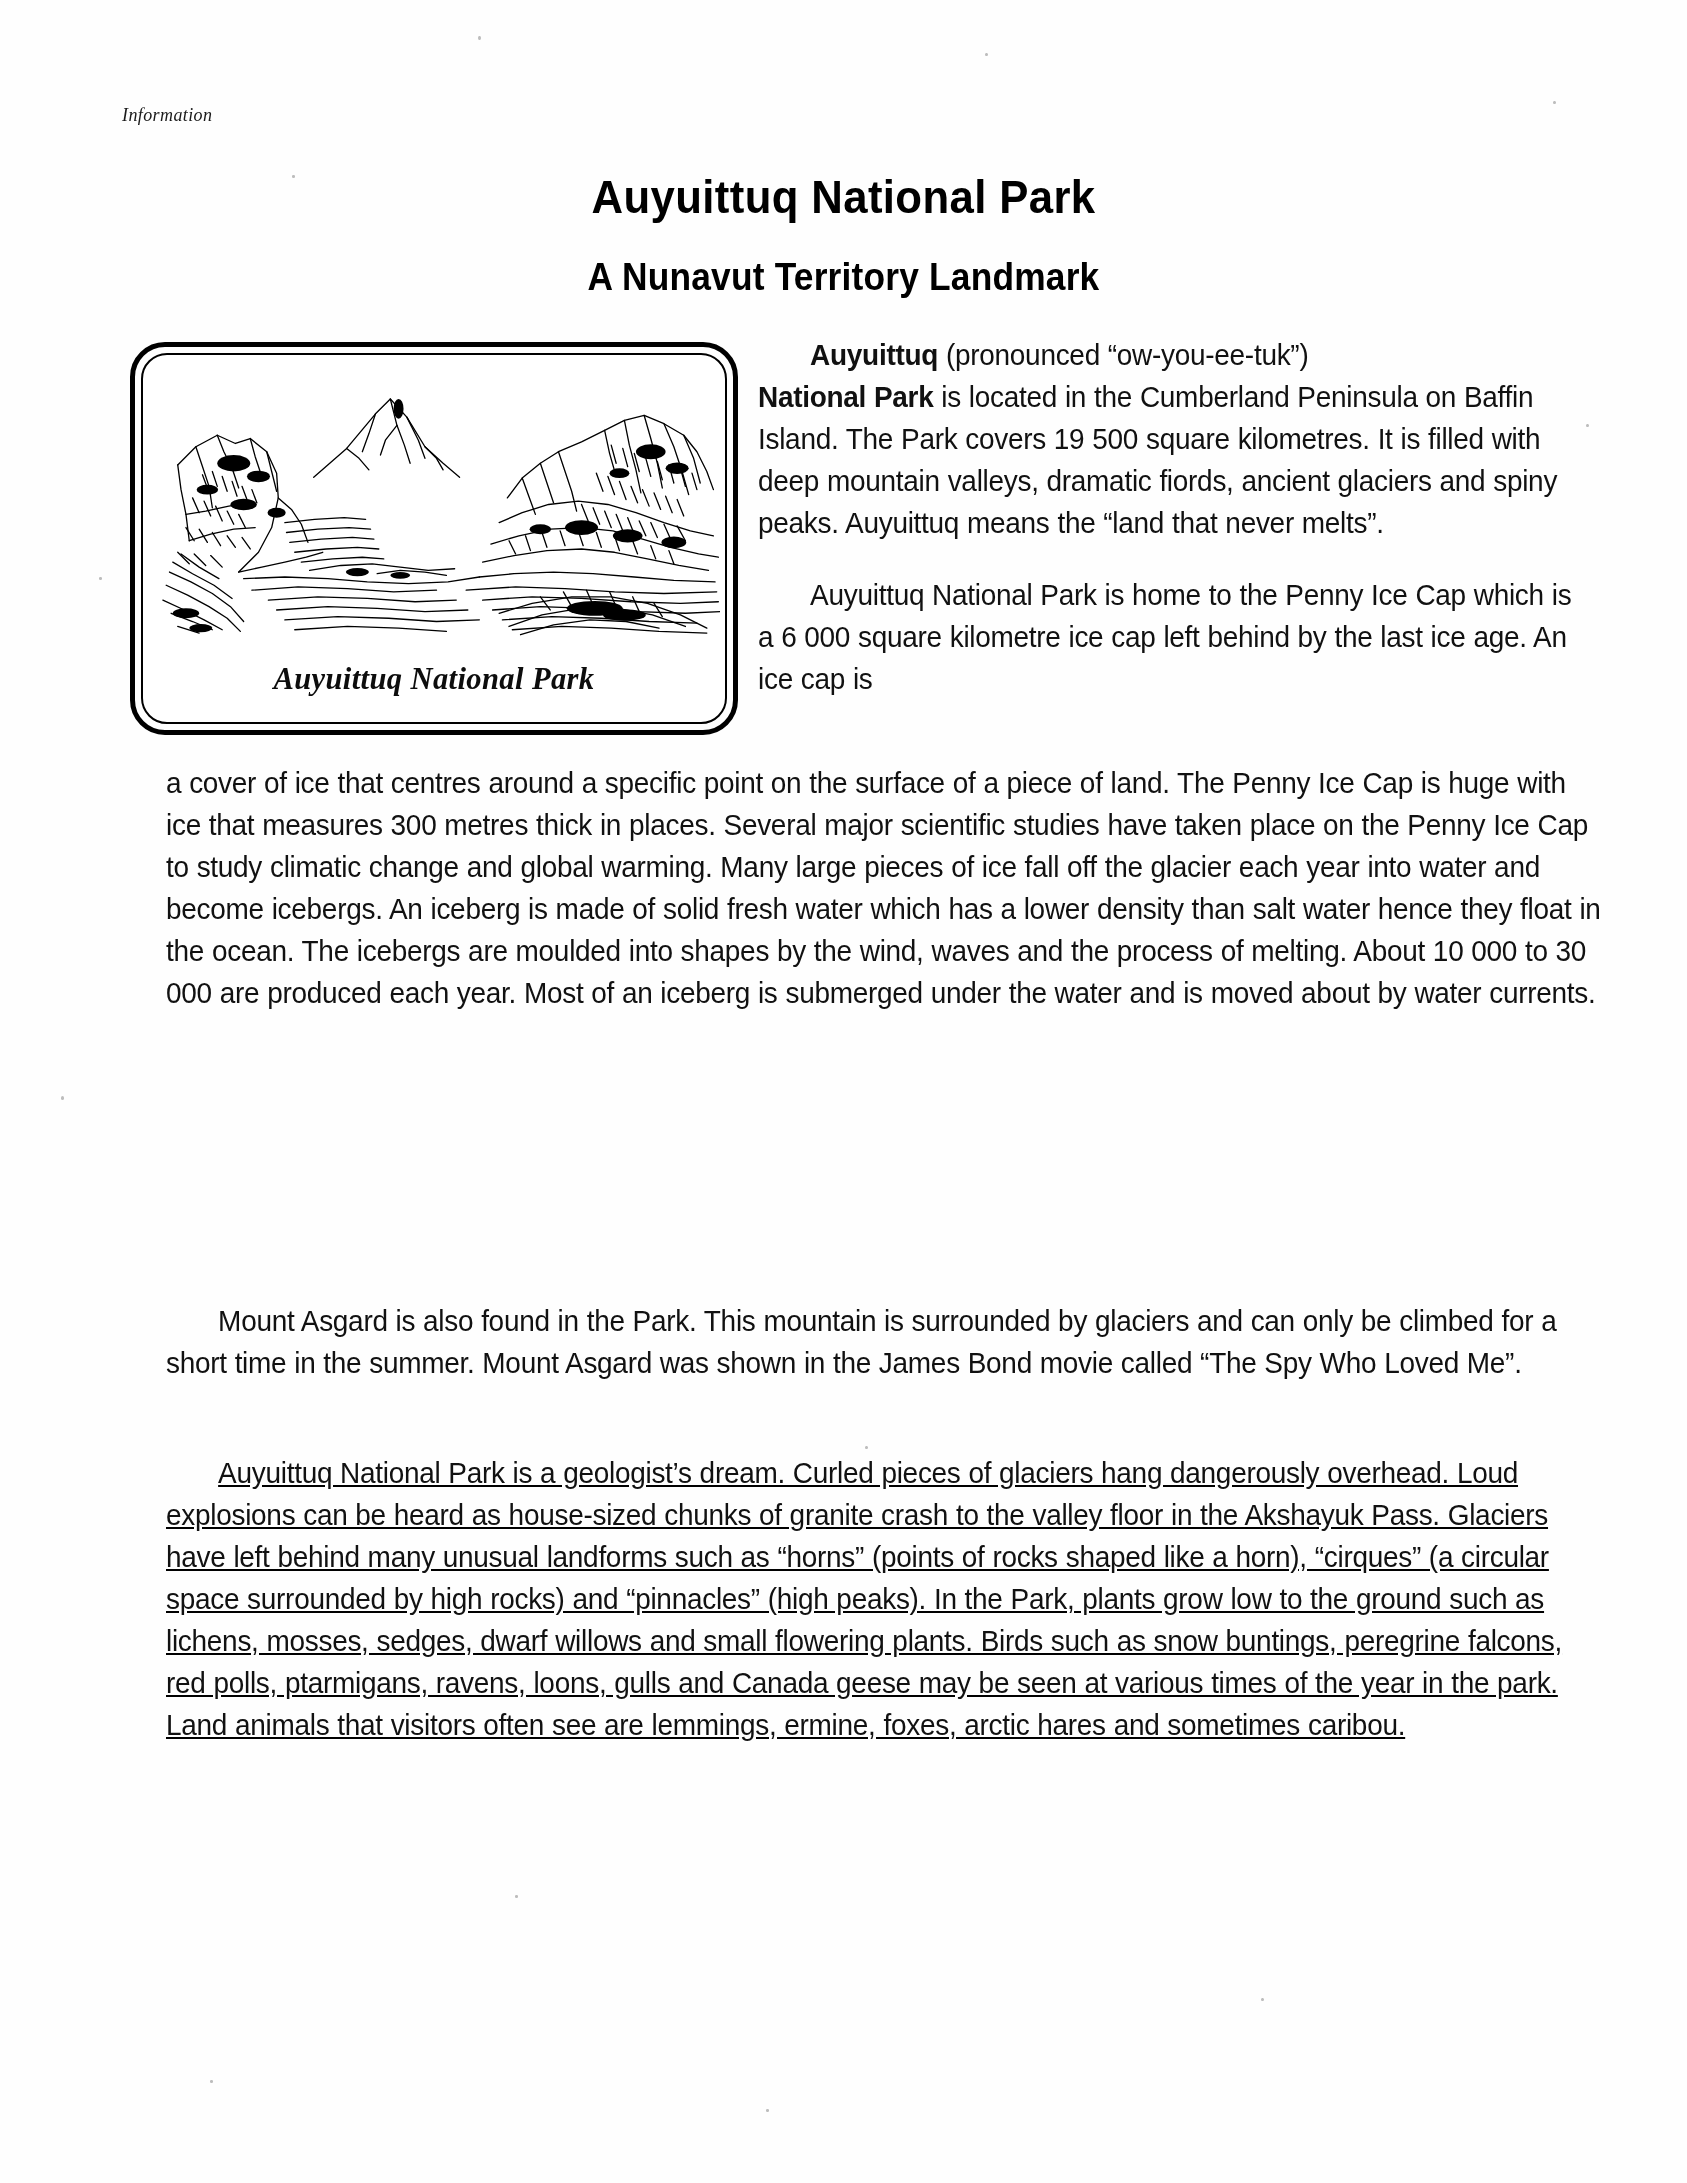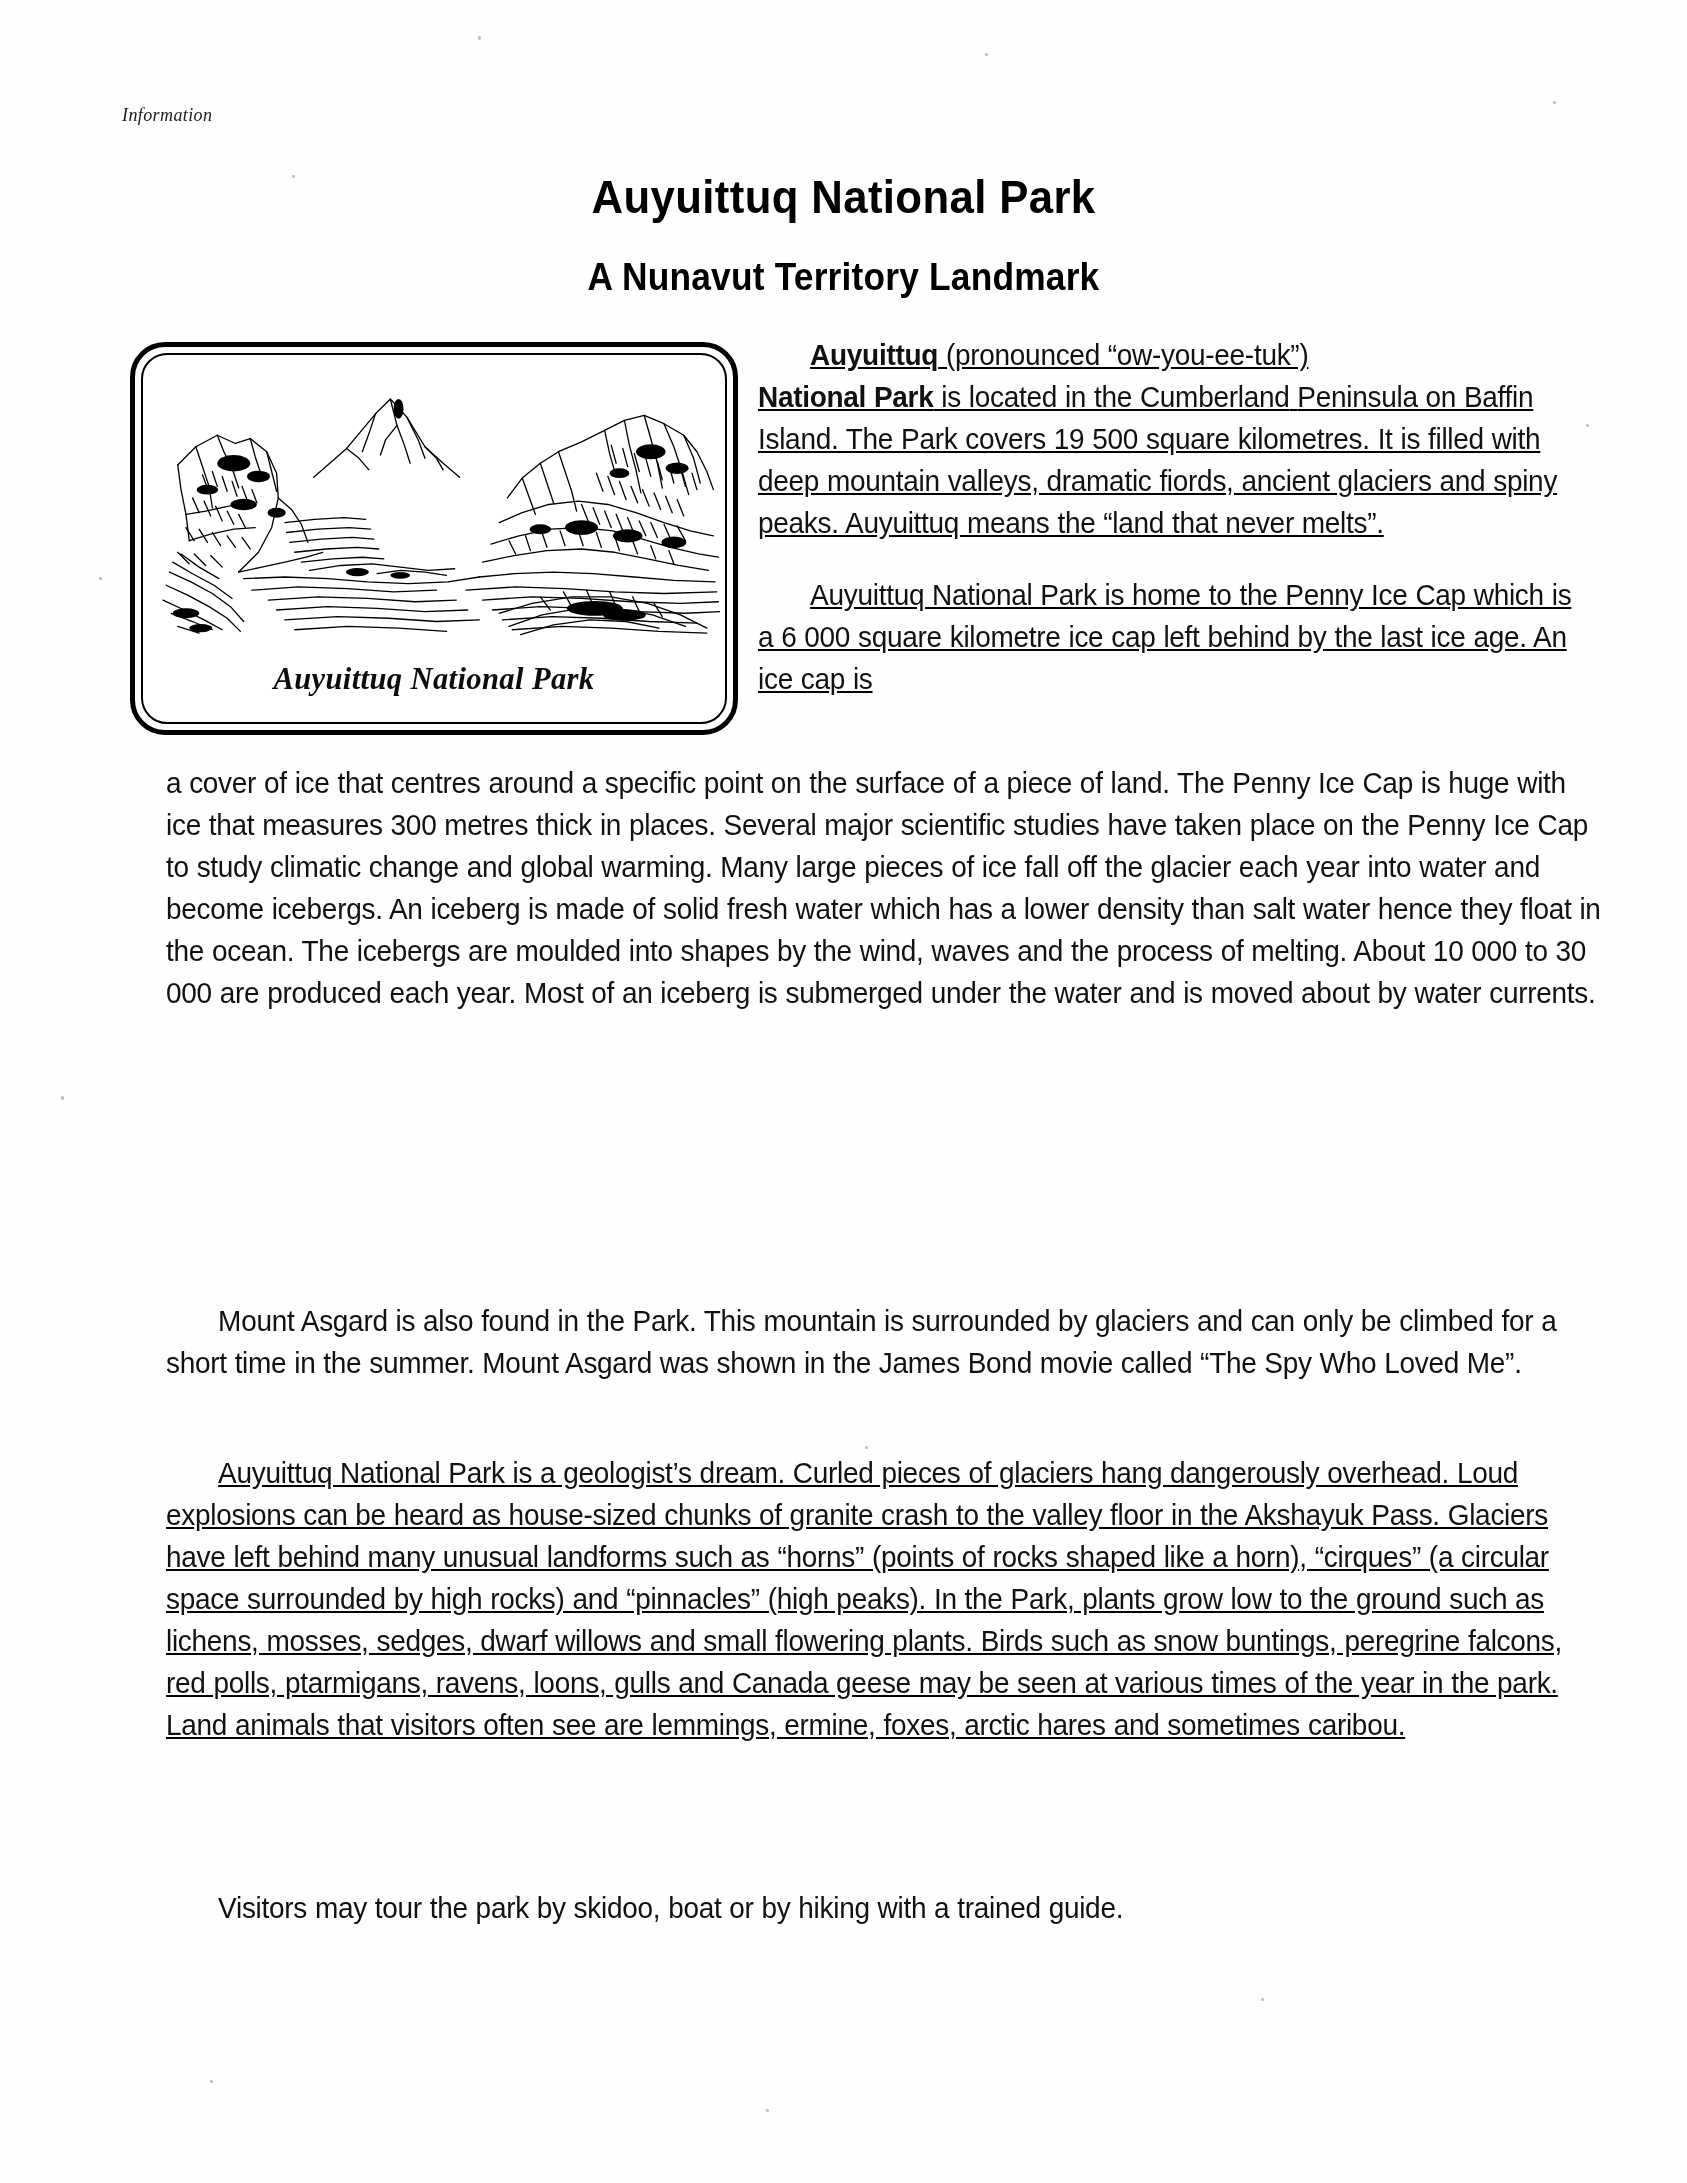--- a/index.html
+++ b/index.html
@@ -127,21 +127,20 @@
     transform: scaleX(0.965);
     transform-origin: left top;
   }
   .body-text b { font-weight: bold; }
 
   .col-right {
     position: absolute;
     left: 758px;
     top: 334px;
     width: 849px;
-    text-decoration: underline;
   }
   .col-right .para-gap { height: 30px; }
 
   .blk {
     position: absolute;
     left: 122px;
     width: 1491px;
     margin-left: 44px;
   }
 
@@ -318,21 +317,16 @@
       <span class="indent"></span><span>Mount Asgard is also found in the Park.  This mountain is surrounded by glaciers and can only be climbed for a short time in the summer.  Mount Asgard was shown in the James Bond movie called “The Spy Who Loved Me”.</span>
     </p>
   </div>
 
   <div class="blk" style="top:1452px;text-decoration:underline;">
     <p class="body-text" style="margin:0;">
       <span class="indent"></span><span>Auyuittuq National Park is a geologist’s dream.  Curled pieces of glaciers hang dangerously overhead.  Loud explosions can be heard as house-sized chunks of granite crash to the valley floor in the Akshayuk Pass.  Glaciers have left behind many unusual landforms such as “horns” (points of rocks shaped like a horn), “cirques” (a circular space surrounded by high rocks) and “pinnacles” (high peaks).  In the Park, plants grow low to the ground such as lichens, mosses, sedges, dwarf willows and small flowering plants.  Birds such as snow buntings, peregrine falcons, red polls, ptarmigans, ravens, loons, gulls and Canada geese may be seen at various times of the year in the park.  Land animals that visitors often see are lemmings, ermine, foxes, arctic hares and sometimes caribou.</span>
     </p>
   </div>
 
-  <div class="blk" style="top:1887px;">
-    <p class="body-text" style="margin:0;">
-      <span class="indent"></span><span>Visitors may tour the park by skidoo, boat or by hiking with a trained guide.</span>
-    </p>
-  </div>
 
 
 </div>
 
 
 </body></html>

